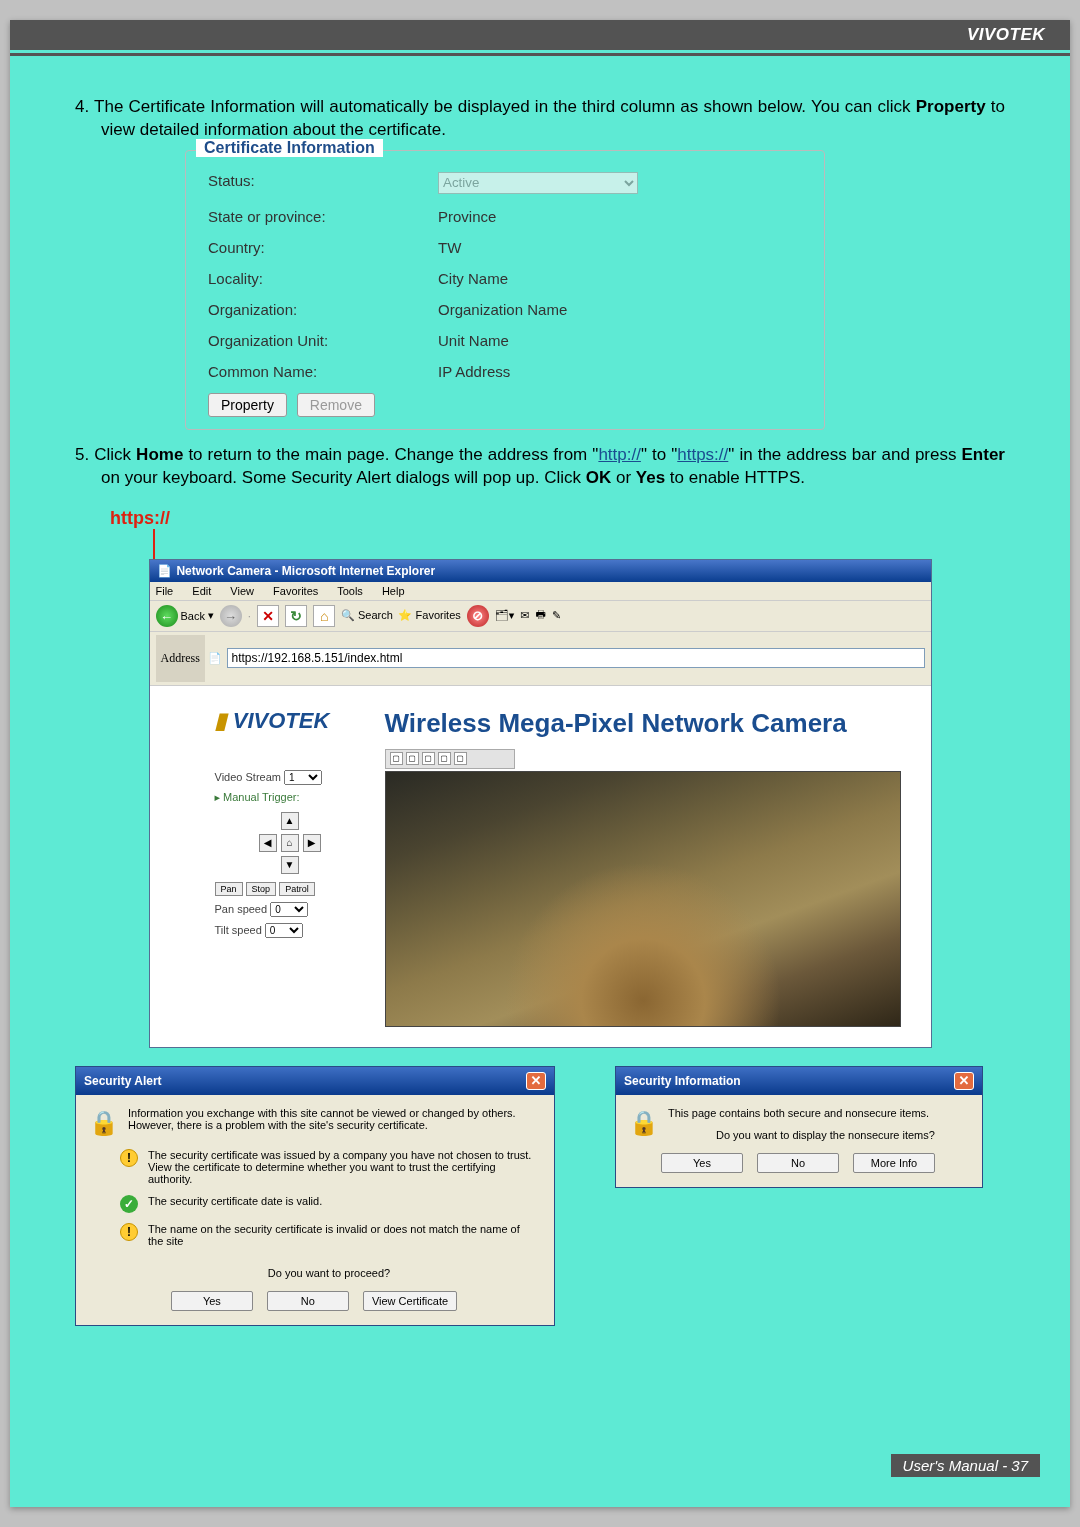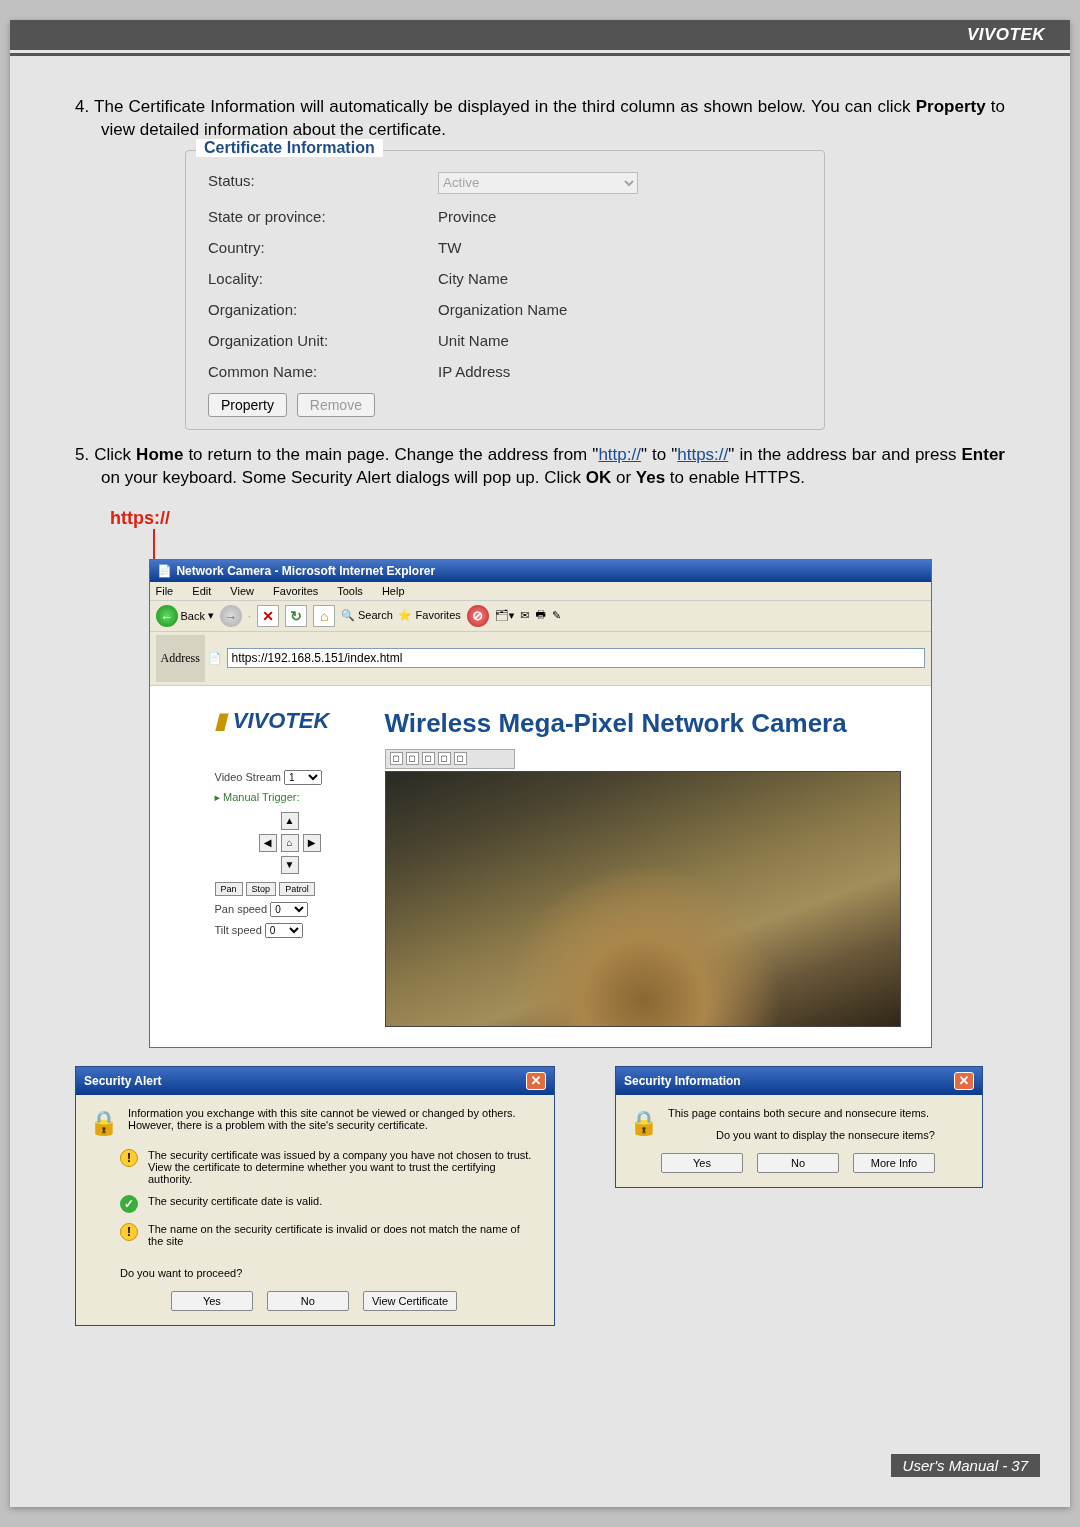--- a/index.html
+++ b/index.html
@@ -5,21 +5,21 @@
   * { box-sizing: border-box; margin: 0; padding: 0; }
   body {
     font-family: Arial, Helvetica, sans-serif;
     background: #c1c1c1;
     width: 1080px;
     margin: 0 auto;
     font-size: 14px;
     color: #000;
   }
   .page {
-    background: #e5e5e5;
+    background: #5eead4;
     margin: 20px 10px;
     padding: 0;
     min-height: 1487px;
     position: relative;
     box-shadow: 0 2px 6px rgba(0,0,0,0.3);
   }
   .header-bar {
     background: #535353;
     height: 30px;
     display: flex;
@@ -400,21 +400,21 @@
             <div>The security certificate was issued by a company you have not chosen to trust. View the certificate to determine whether you want to trust the certifying authority.</div>
           </div>
           <div class="dlg-body-row" style="padding-left:30px;">
             <span class="dlg-ok">✓</span>
             <div>The security certificate date is valid.</div>
           </div>
           <div class="dlg-body-row" style="padding-left:30px;">
             <span class="dlg-warn">!</span>
             <div>The name on the security certificate is invalid or does not match the name of the site</div>
           </div>
-          <div style="padding-left:30px;margin-top:20px;">Do you want to proceed?</div>
+          <div style="padding-left:30px;margin-top:20px;text-align:center;">Do you want to proceed?</div>
           <div class="dlg-btns">
             <button>Yes</button>
             <button>No</button>
             <button>View Certificate</button>
           </div>
         </div>
       </div>
 
       <div class="dlg dlg2">
         <div class="dlg-title">

